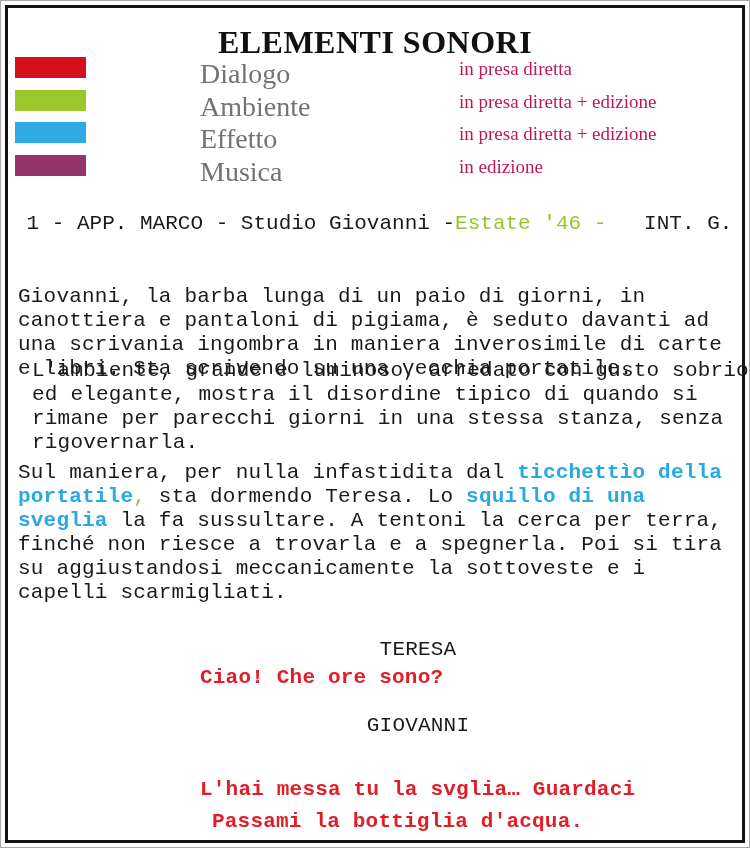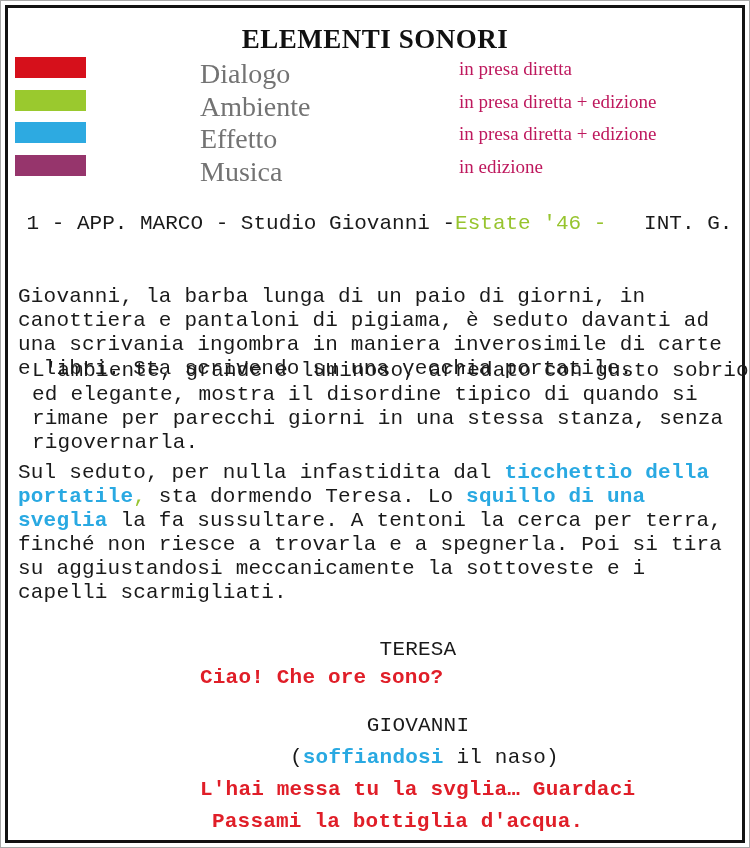--- a/index.html
+++ b/index.html
@@ -7,21 +7,21 @@
     position:relative;width:750px;height:848px;background:#ffffff;
     overflow:hidden;
     font-family:"Liberation Serif", serif;
   }
   .outer-edge{position:absolute;inset:0;border:1px solid #a8a8a8;pointer-events:none;}
   .frame{position:absolute;inset:5px;border:3px solid #121212;pointer-events:none;}
 
   
   .legend-title{
     position:absolute;top:24px;left:0;right:0;text-align:center;
-    font-family:"Liberation Serif", serif;font-weight:700;font-size:27px;
+    font-family:"Liberation Serif", serif;font-weight:700;font-size:32px;
     letter-spacing:0.5px;color:#111;
   }
   .swatch{position:absolute;left:15px;width:71px;height:21px;}
   .legend-label{
     position:absolute;left:200px;font-family:"Liberation Serif", serif;
     font-size:28px;color:#737373;
   }
   .legend-desc{
     position:absolute;left:459px;font-family:Liberation Serif, serif;
     font-size:19px;color:#be185d;
@@ -68,27 +68,26 @@
   <div class="mono heading" style="top:212px;left:14px;"><span class="seg-plain"> 1 - APP. MARCO - Studio Giovanni -</span><span class="seg-green">Estate '46 -</span><span class="seg-plain">   INT. G.</span></div>
 
   <div class="mono" style="top:257px;left:18px;margin-top:28px;"><span class="seg-plain">Giovanni, la barba lunga di un paio di giorni, in
 canottiera e pantaloni di pigiama, è seduto davanti ad
 una scrivania ingombra in maniera inverosimile di carte
 e libri. Sta scrivendo su una vecchia portatile.</span></div>
   <div class="mono" style="top:359px;left:32px;"><span class="seg-plain">L'ambiente, grande e luminoso, arredato con gusto sobrio
 ed elegante, mostra il disordine tipico di quando si
 rimane per parecchi giorni in una stessa stanza, senza
 rigovernarla.</span></div>
-  <div class="mono" style="top:461px;left:18px;"><span class="seg-plain">Sul seduto, per nulla infastidita dal </span><span class="seg-blue">ticchettìo della
+  <div class="mono" style="top:461px;left:18px;"><span class="seg-plain">Sul maniera, per nulla infastidita dal </span><span class="seg-blue">ticchettìo della
 portatile</span><span class="seg-green">,</span><span class="seg-plain"> sta dormendo Teresa. Lo </span><span class="seg-blue">squillo di una
 sveglia</span><span class="seg-plain"> la fa sussultare. A tentoni la cerca per terra,
 finché non riesce a trovarla e a spegnerla. Poi si tira
 su aggiustandosi meccanicamente la sottoveste e i
 capelli scarmigliati.</span></div>
 
   <div class="mono char-name" style="top:638px;">TERESA</div>
   <div class="mono" style="top:666px;left:200px;"><span class="seg-red">Ciao! Che ore sono?</span></div>
 
   <div class="mono char-name" style="top:714px;">GIOVANNI</div>
-  <div class="mono" style="top:746px;left:290px;"><span class="seg-plain">(</span><span class="seg-blue">soffiandosi</span><span class="seg-plain"> il naso)</span></div>
   <div class="mono" style="top:778px;left:200px;"><span class="seg-red">L'hai messa tu la svglia… Guardaci</span></div>
   <div class="mono" style="top:810px;left:212px;"><span class="seg-red">Passami la bottiglia d'acqua.</span></div>
 </div>
 
 </body></html>

